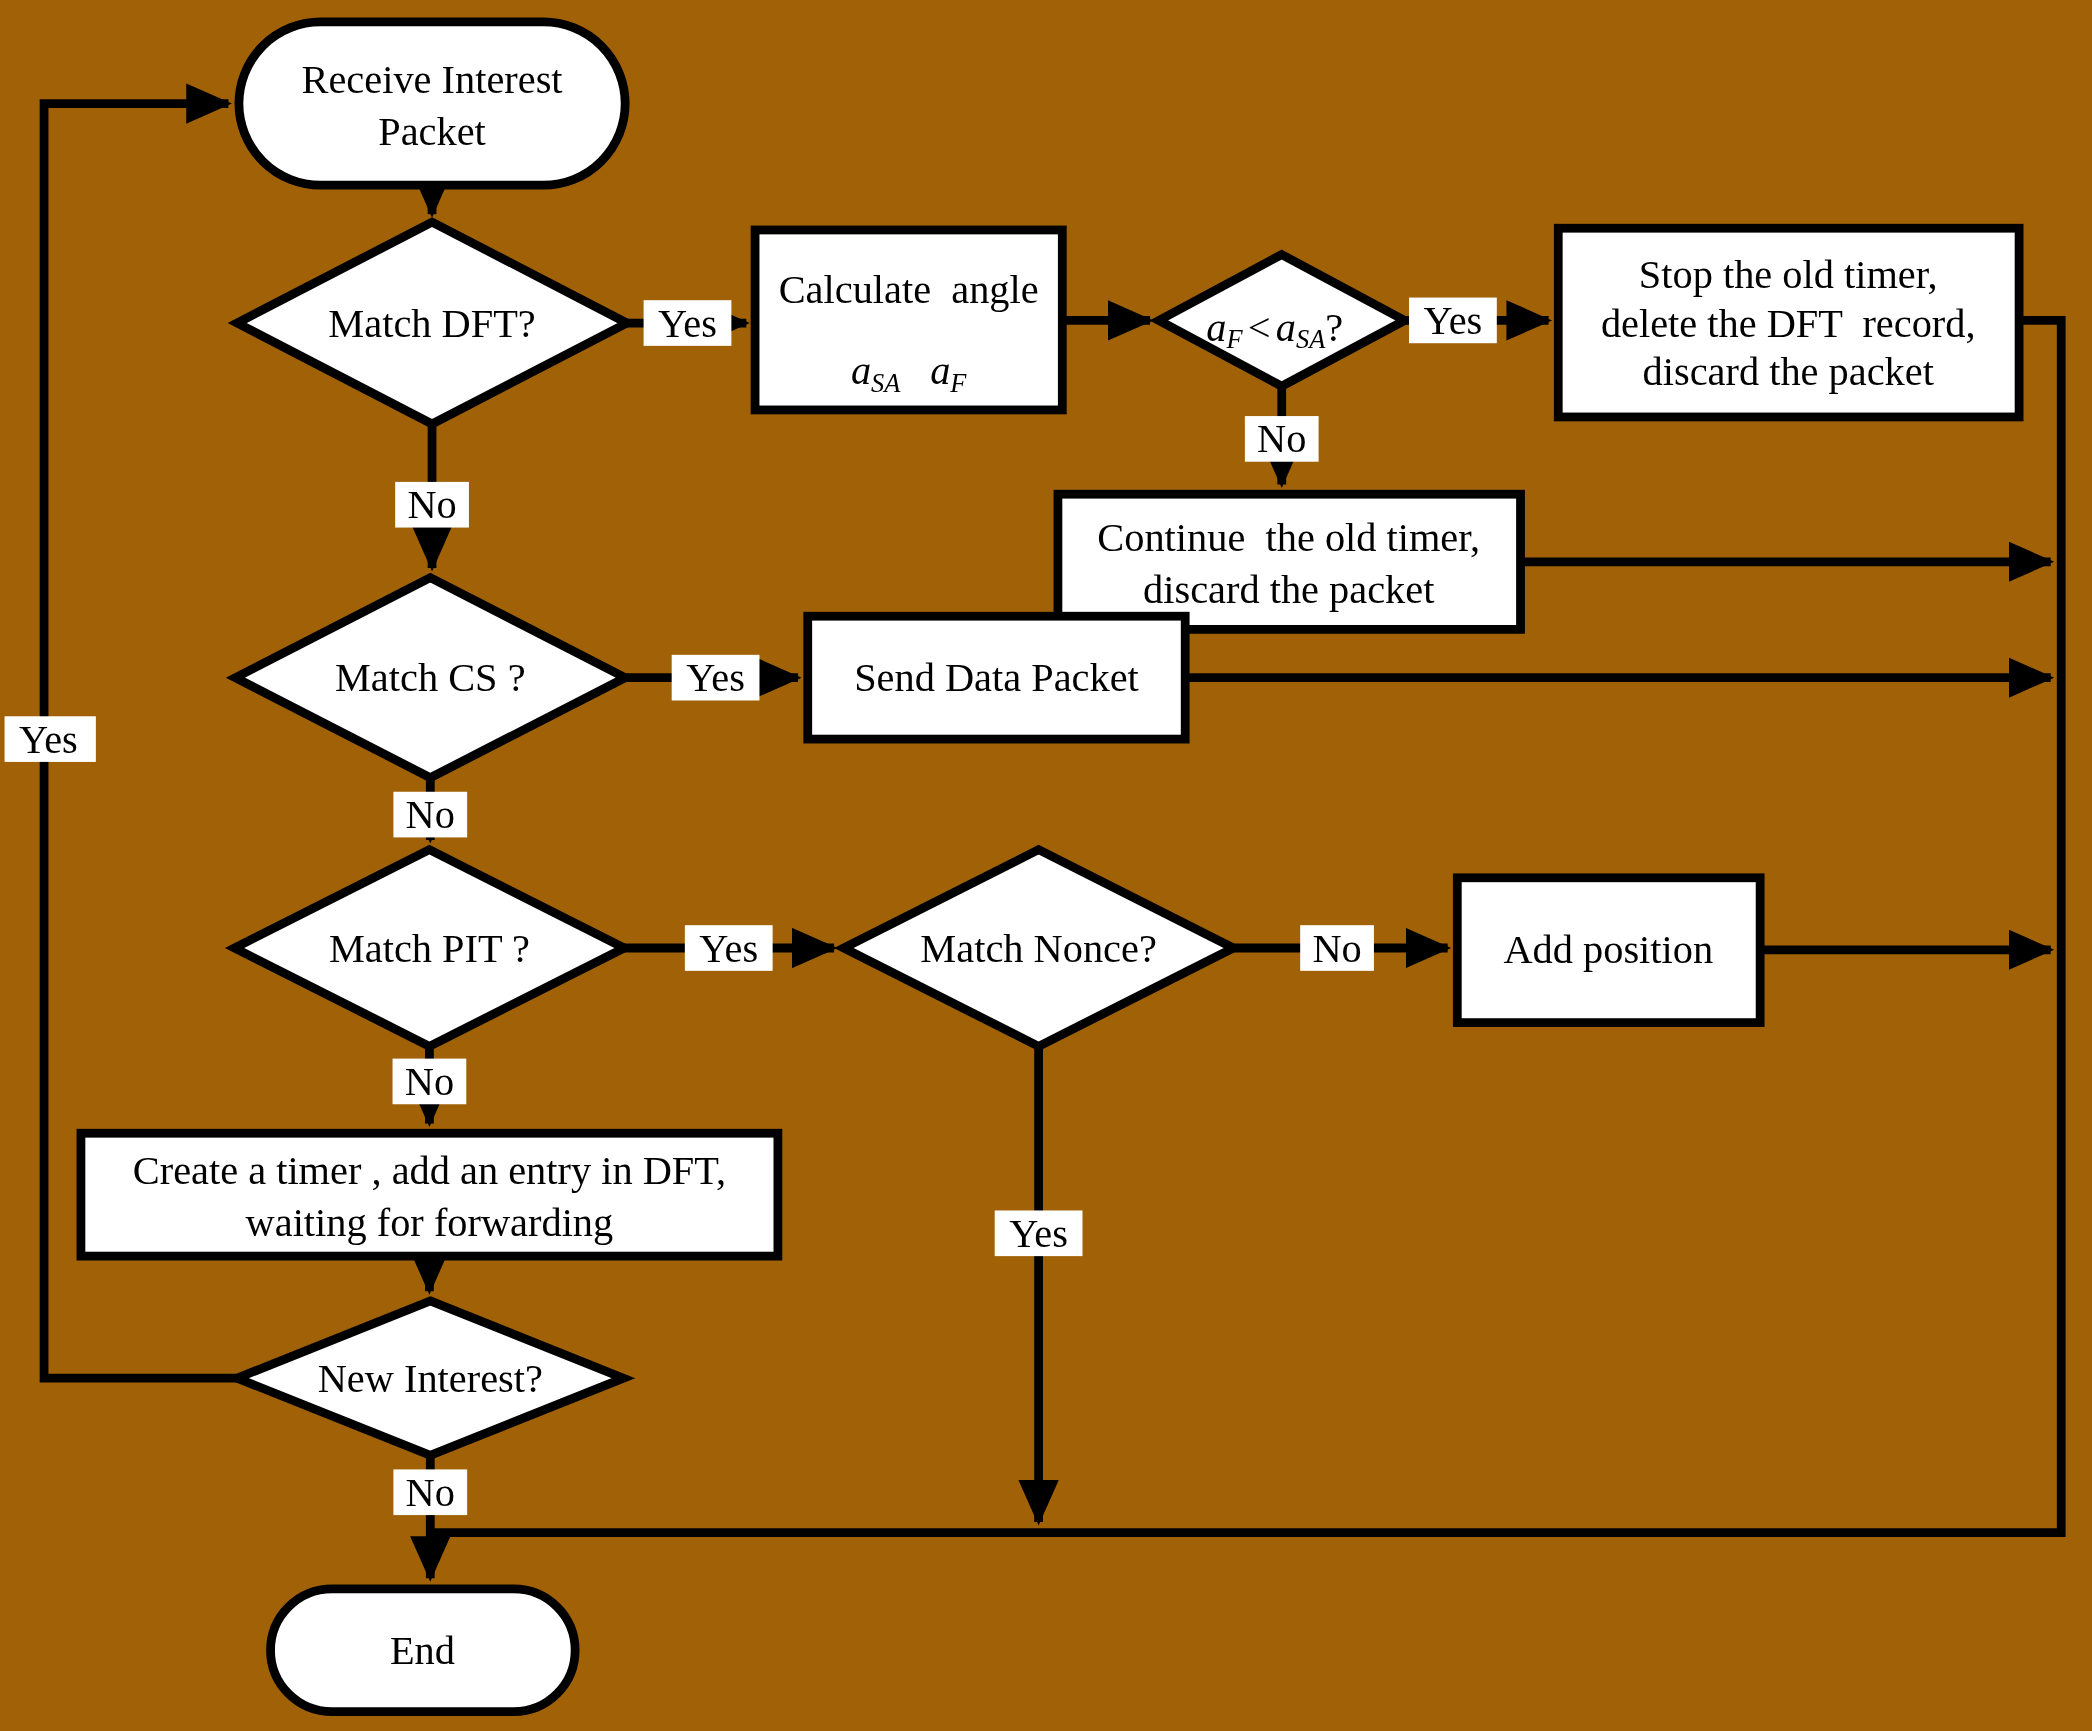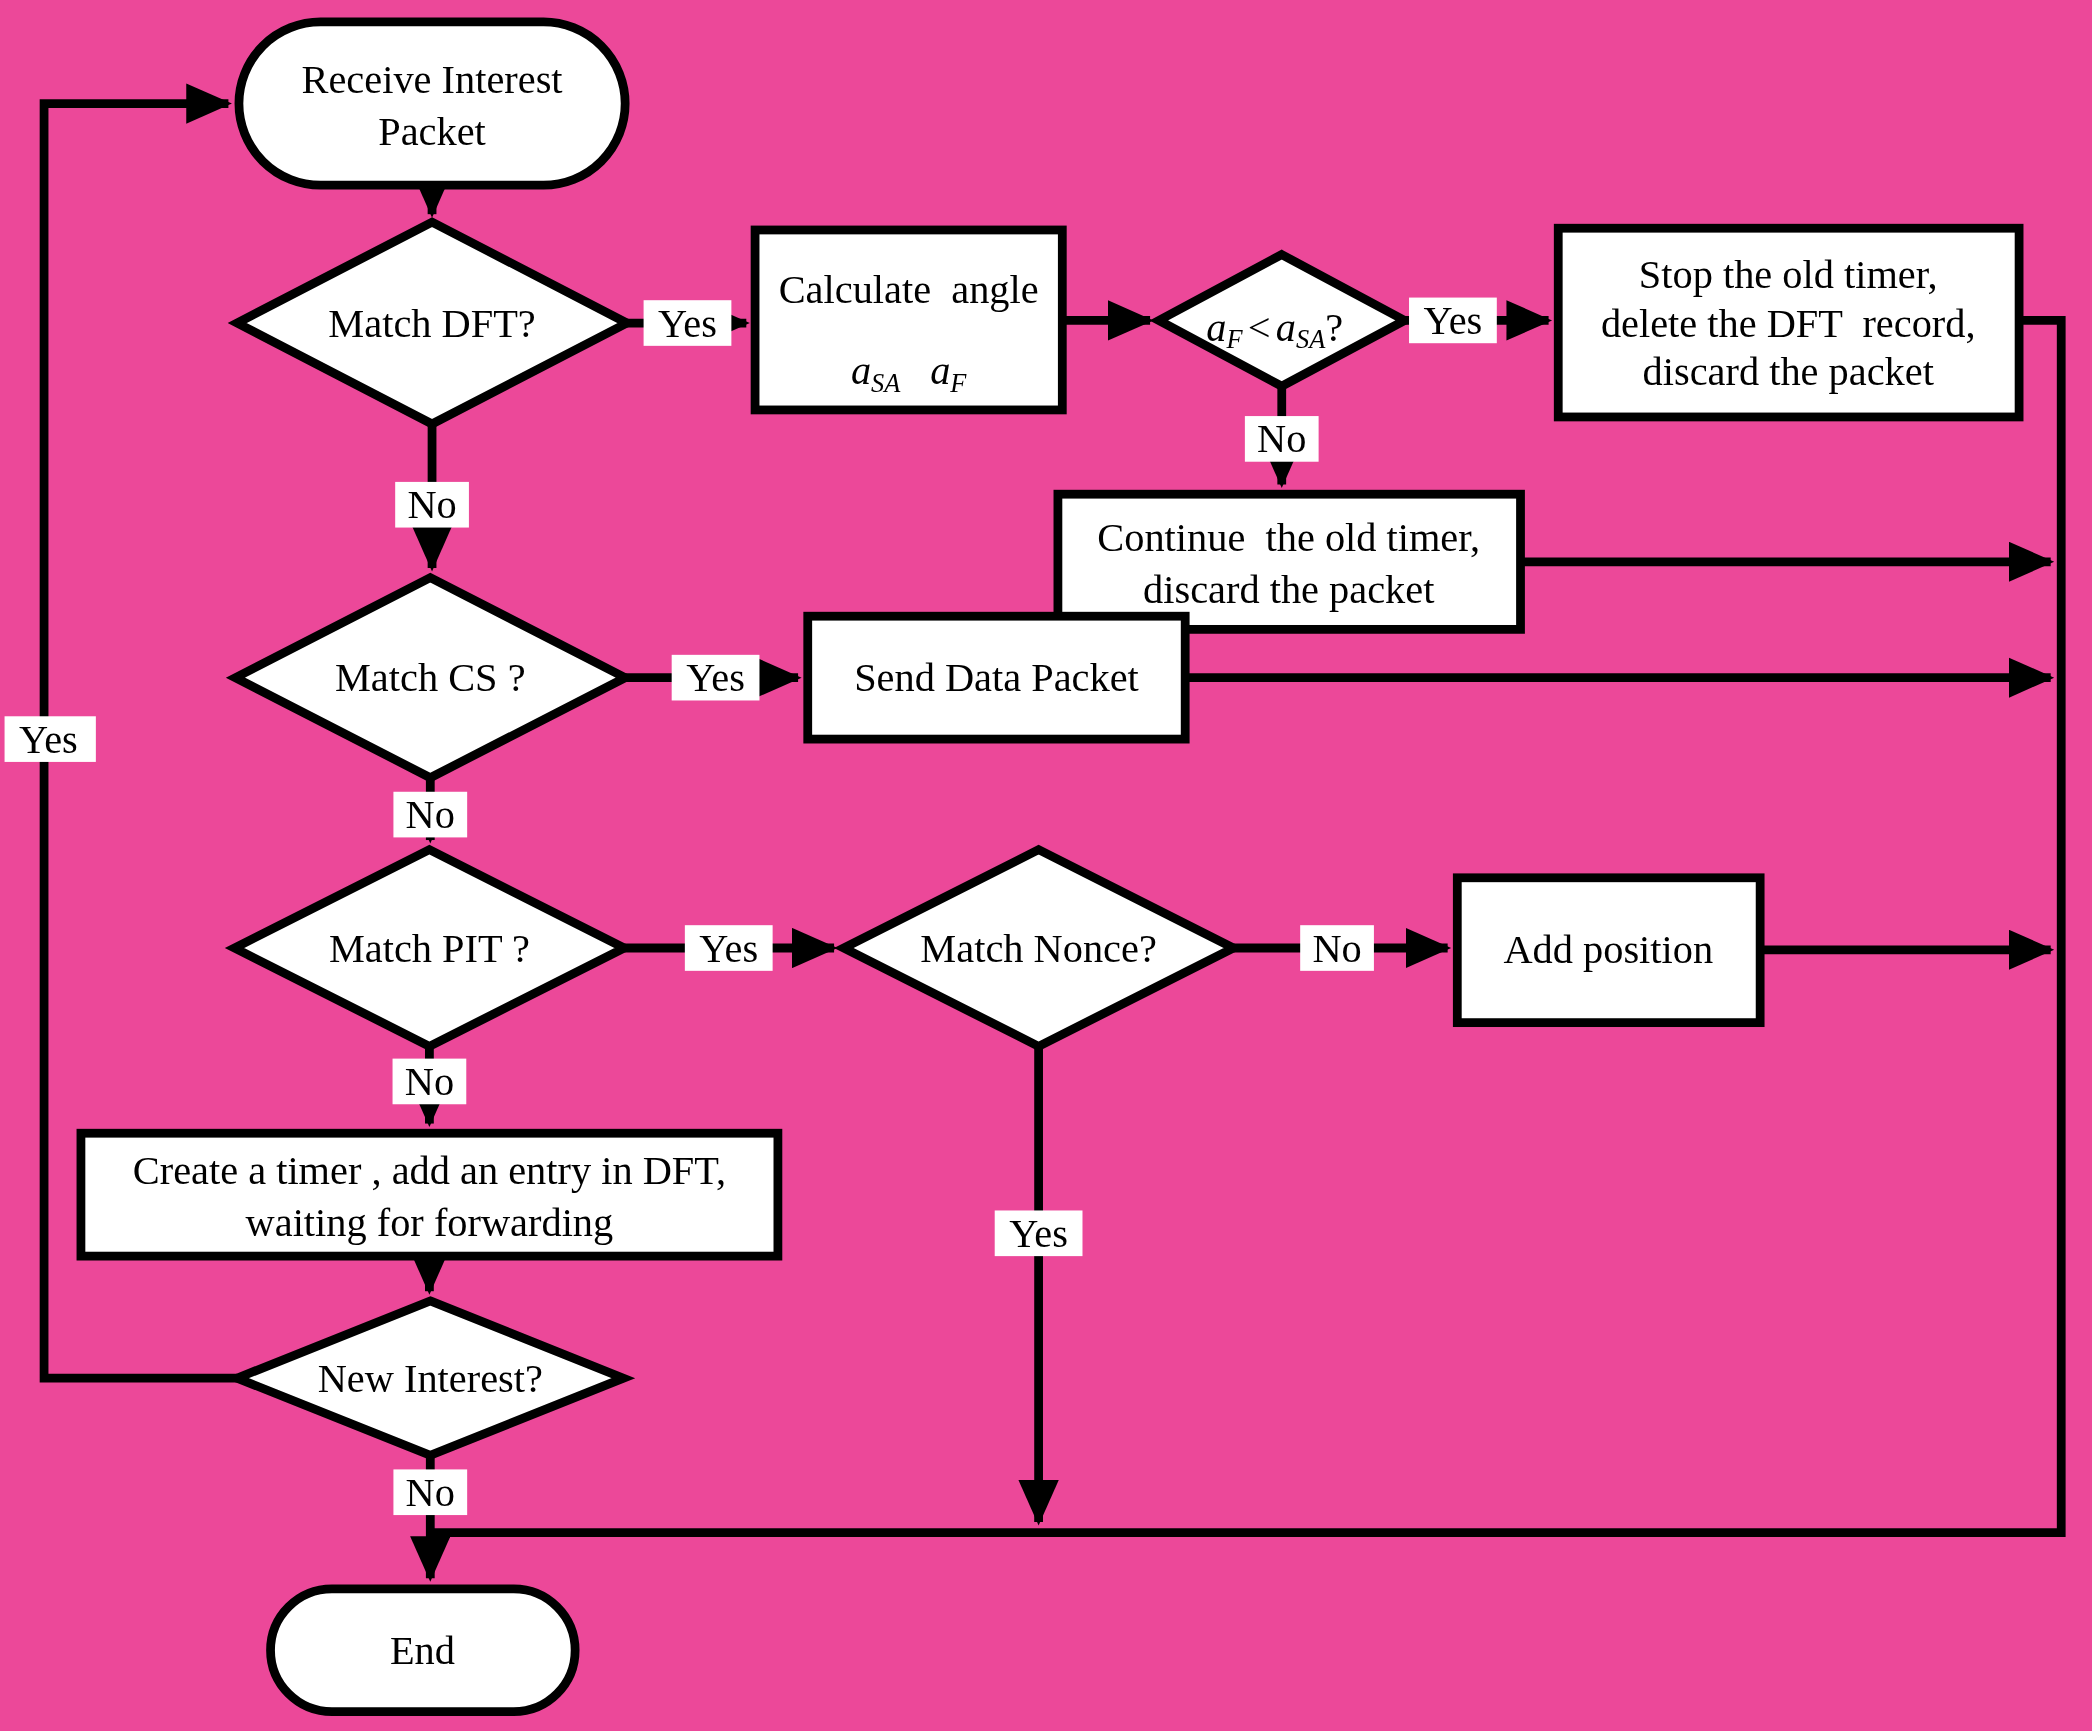--- a/index.html
+++ b/index.html
@@ -1,20 +1,20 @@
 <!DOCTYPE html>
 <html style="font-size:14px"><head>
 <meta charset="utf-8">
 <style>
   html, body { margin: 0; padding: 0; background: #ffffff; }
   .stage {
     position: relative;
     width: 2093px;
     height: 1731px;
-    background: #ec4899;
+    background: #a16207;
     font-family: "Liberation Serif", "DejaVu Serif", serif;
   }
   svg { position: absolute; inset: 0; display: block; }
   .shape {
     fill: #ffffff;
     stroke: #000000;
     stroke-width: 10;
   }
   .edge {
     fill: none;

